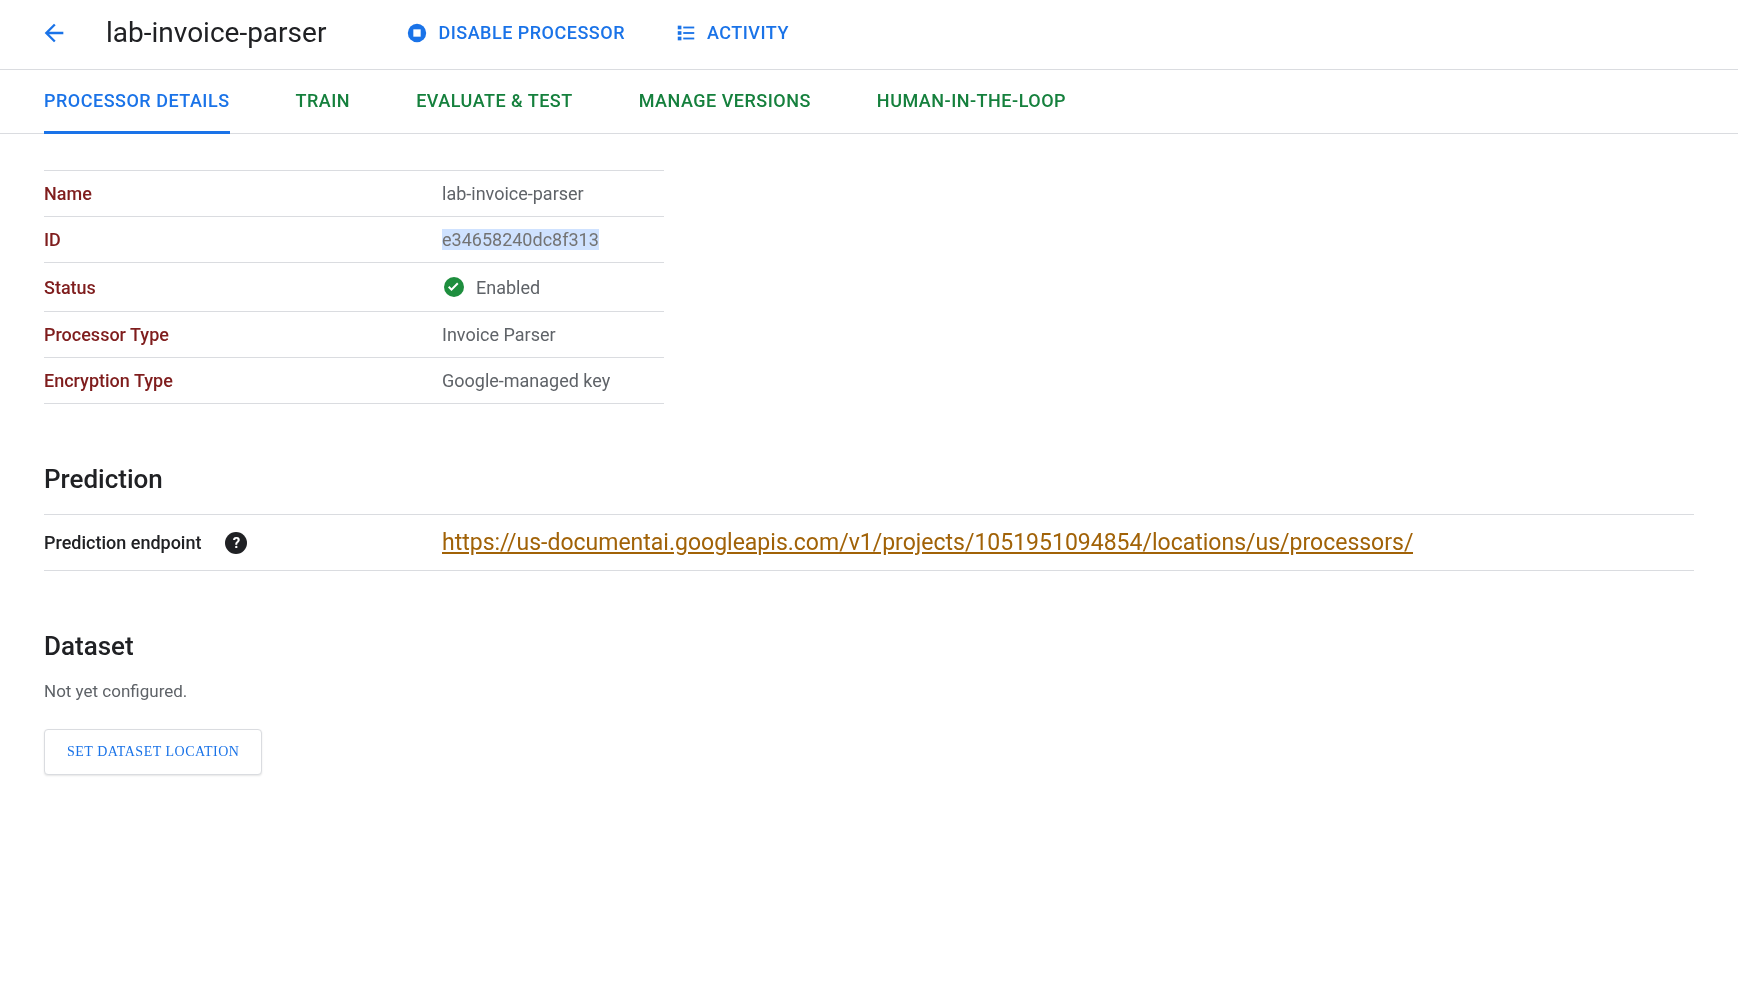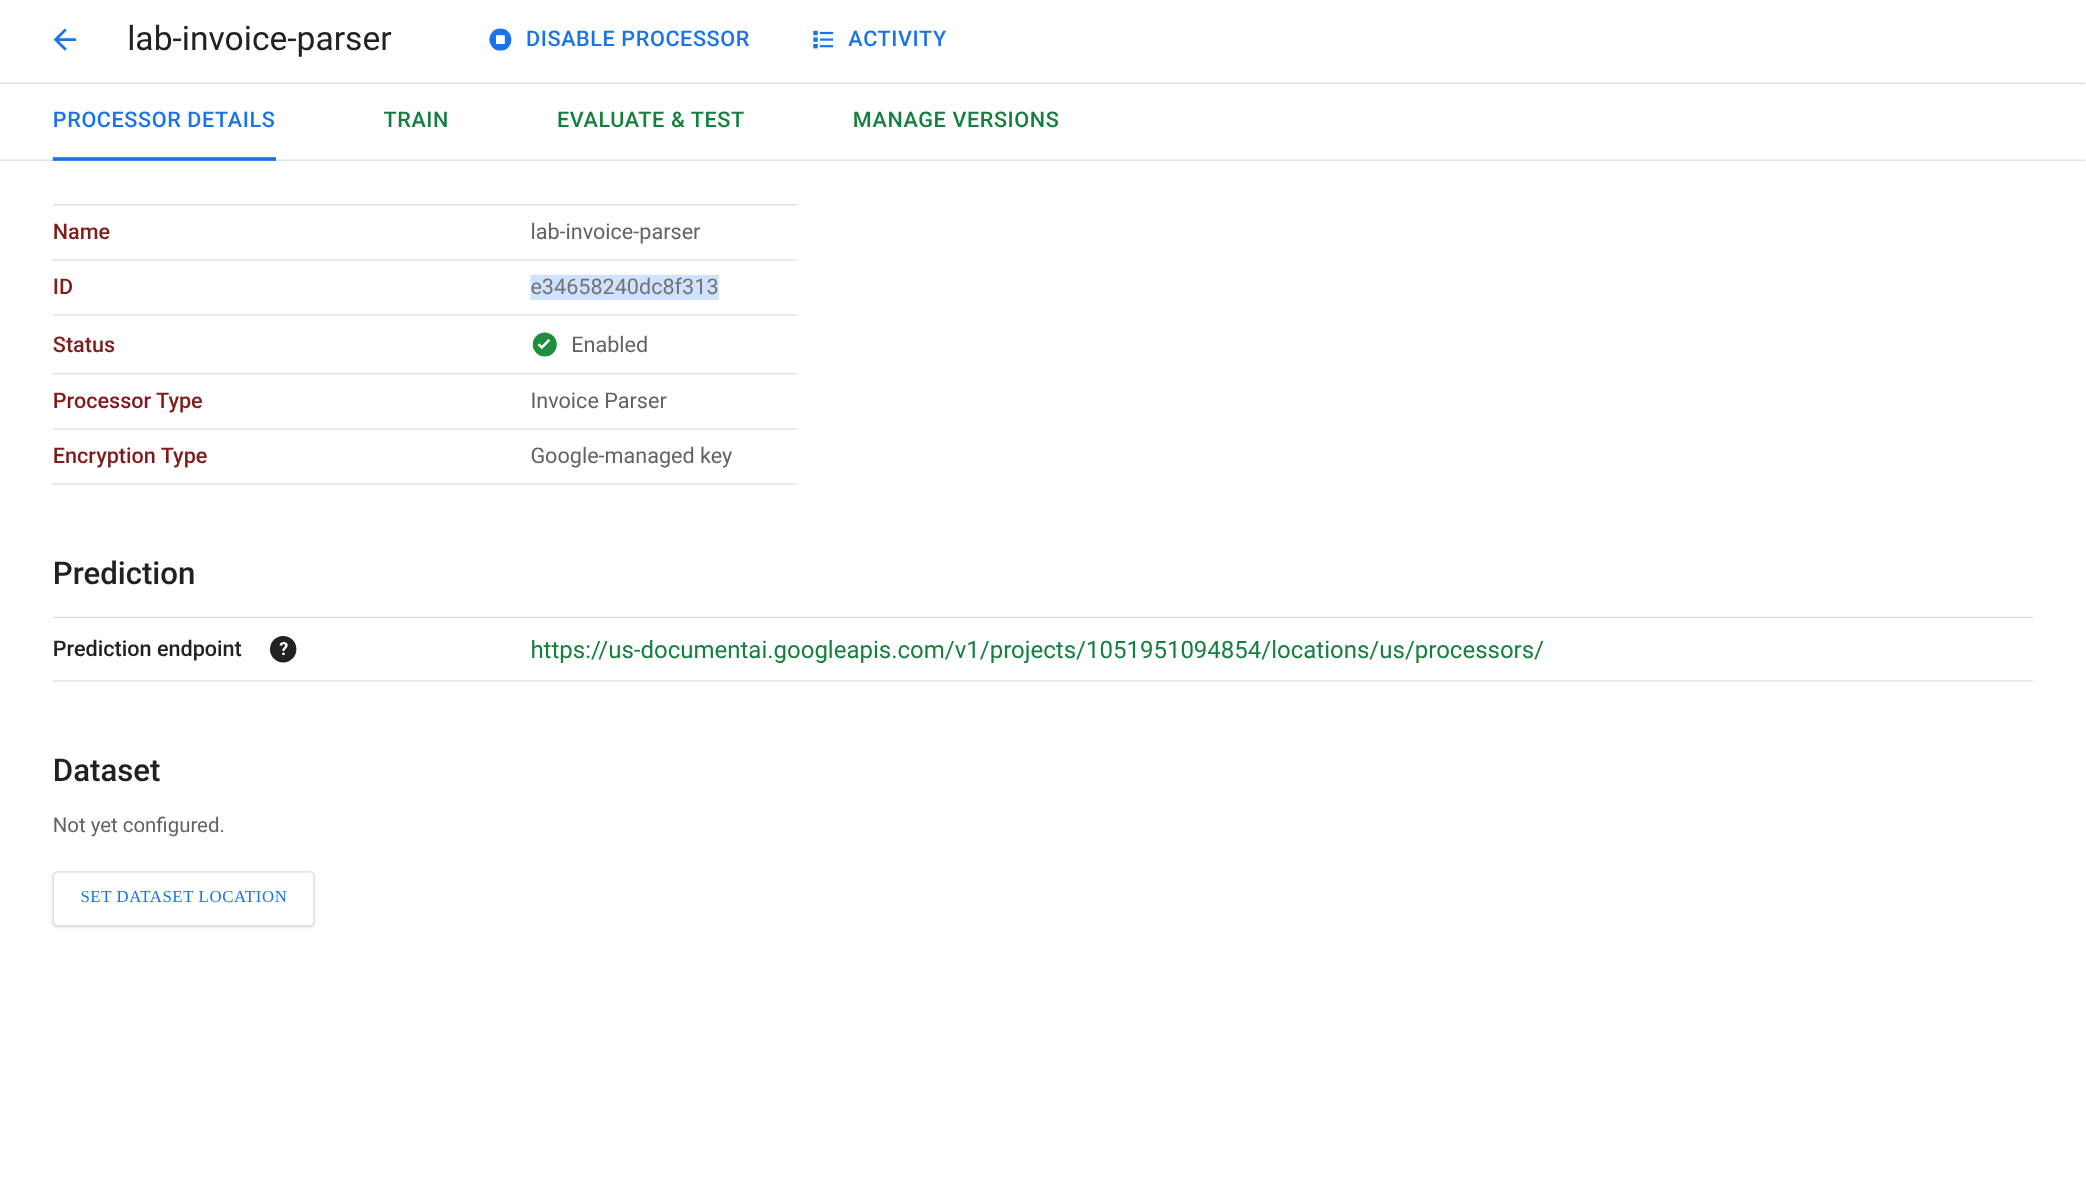--- a/index.html
+++ b/index.html
@@ -56,21 +56,21 @@
       font-family: inherit;
     }
     .action-button svg {
       width: 22px;
       height: 22px;
     }
     .tabs {
       display: flex;
       border-bottom: 1px solid #dadce0;
       padding-left: 44px;
-      gap: 90px;
+      gap: 66px;
     }
     .tab {
       padding: 20px 0;
       font-size: 18px;
       font-weight: 500;
       color: #15803d;
       letter-spacing: 0.5px;
       cursor: pointer;
       border-bottom: 3px solid transparent;
       margin-bottom: -1px;
@@ -147,24 +147,25 @@
       background: #202124;
       border-radius: 50%;
       color: #fff;
       display: flex;
       align-items: center;
       justify-content: center;
       font-size: 15px;
       font-weight: bold;
     }
     .prediction-value {
-      font-size: 20px;
-      color: #15803d;
+      font-size: 23px;
+      color: #a16207;
       white-space: nowrap;
       overflow: hidden;
+      text-decoration: underline;
     }
     .dataset-status {
       font-size: 17px;
       color: #5f6368;
       margin-top: 8px;
       margin-bottom: 28px;
     }
     .set-location-btn {
       background: #fff;
       border: 1px solid #dadce0;
@@ -209,20 +210,21 @@
       <span>ACTIVITY</span>
     </button>
   </div>
 </div>
 
 <div class="tabs">
   <div class="tab active">PROCESSOR DETAILS</div>
   <div class="tab">TRAIN</div>
   <div class="tab">EVALUATE &amp; TEST</div>
   <div class="tab">MANAGE VERSIONS</div>
+  <div class="tab">HUMAN-IN-THE-LOOP</div>
 </div>
 
 <div class="content">
   <table class="details-table">
     <tbody>
         <tr>
       <td>Name</td>
       <td>lab-invoice-parser</td>
     </tr>
     <tr>

